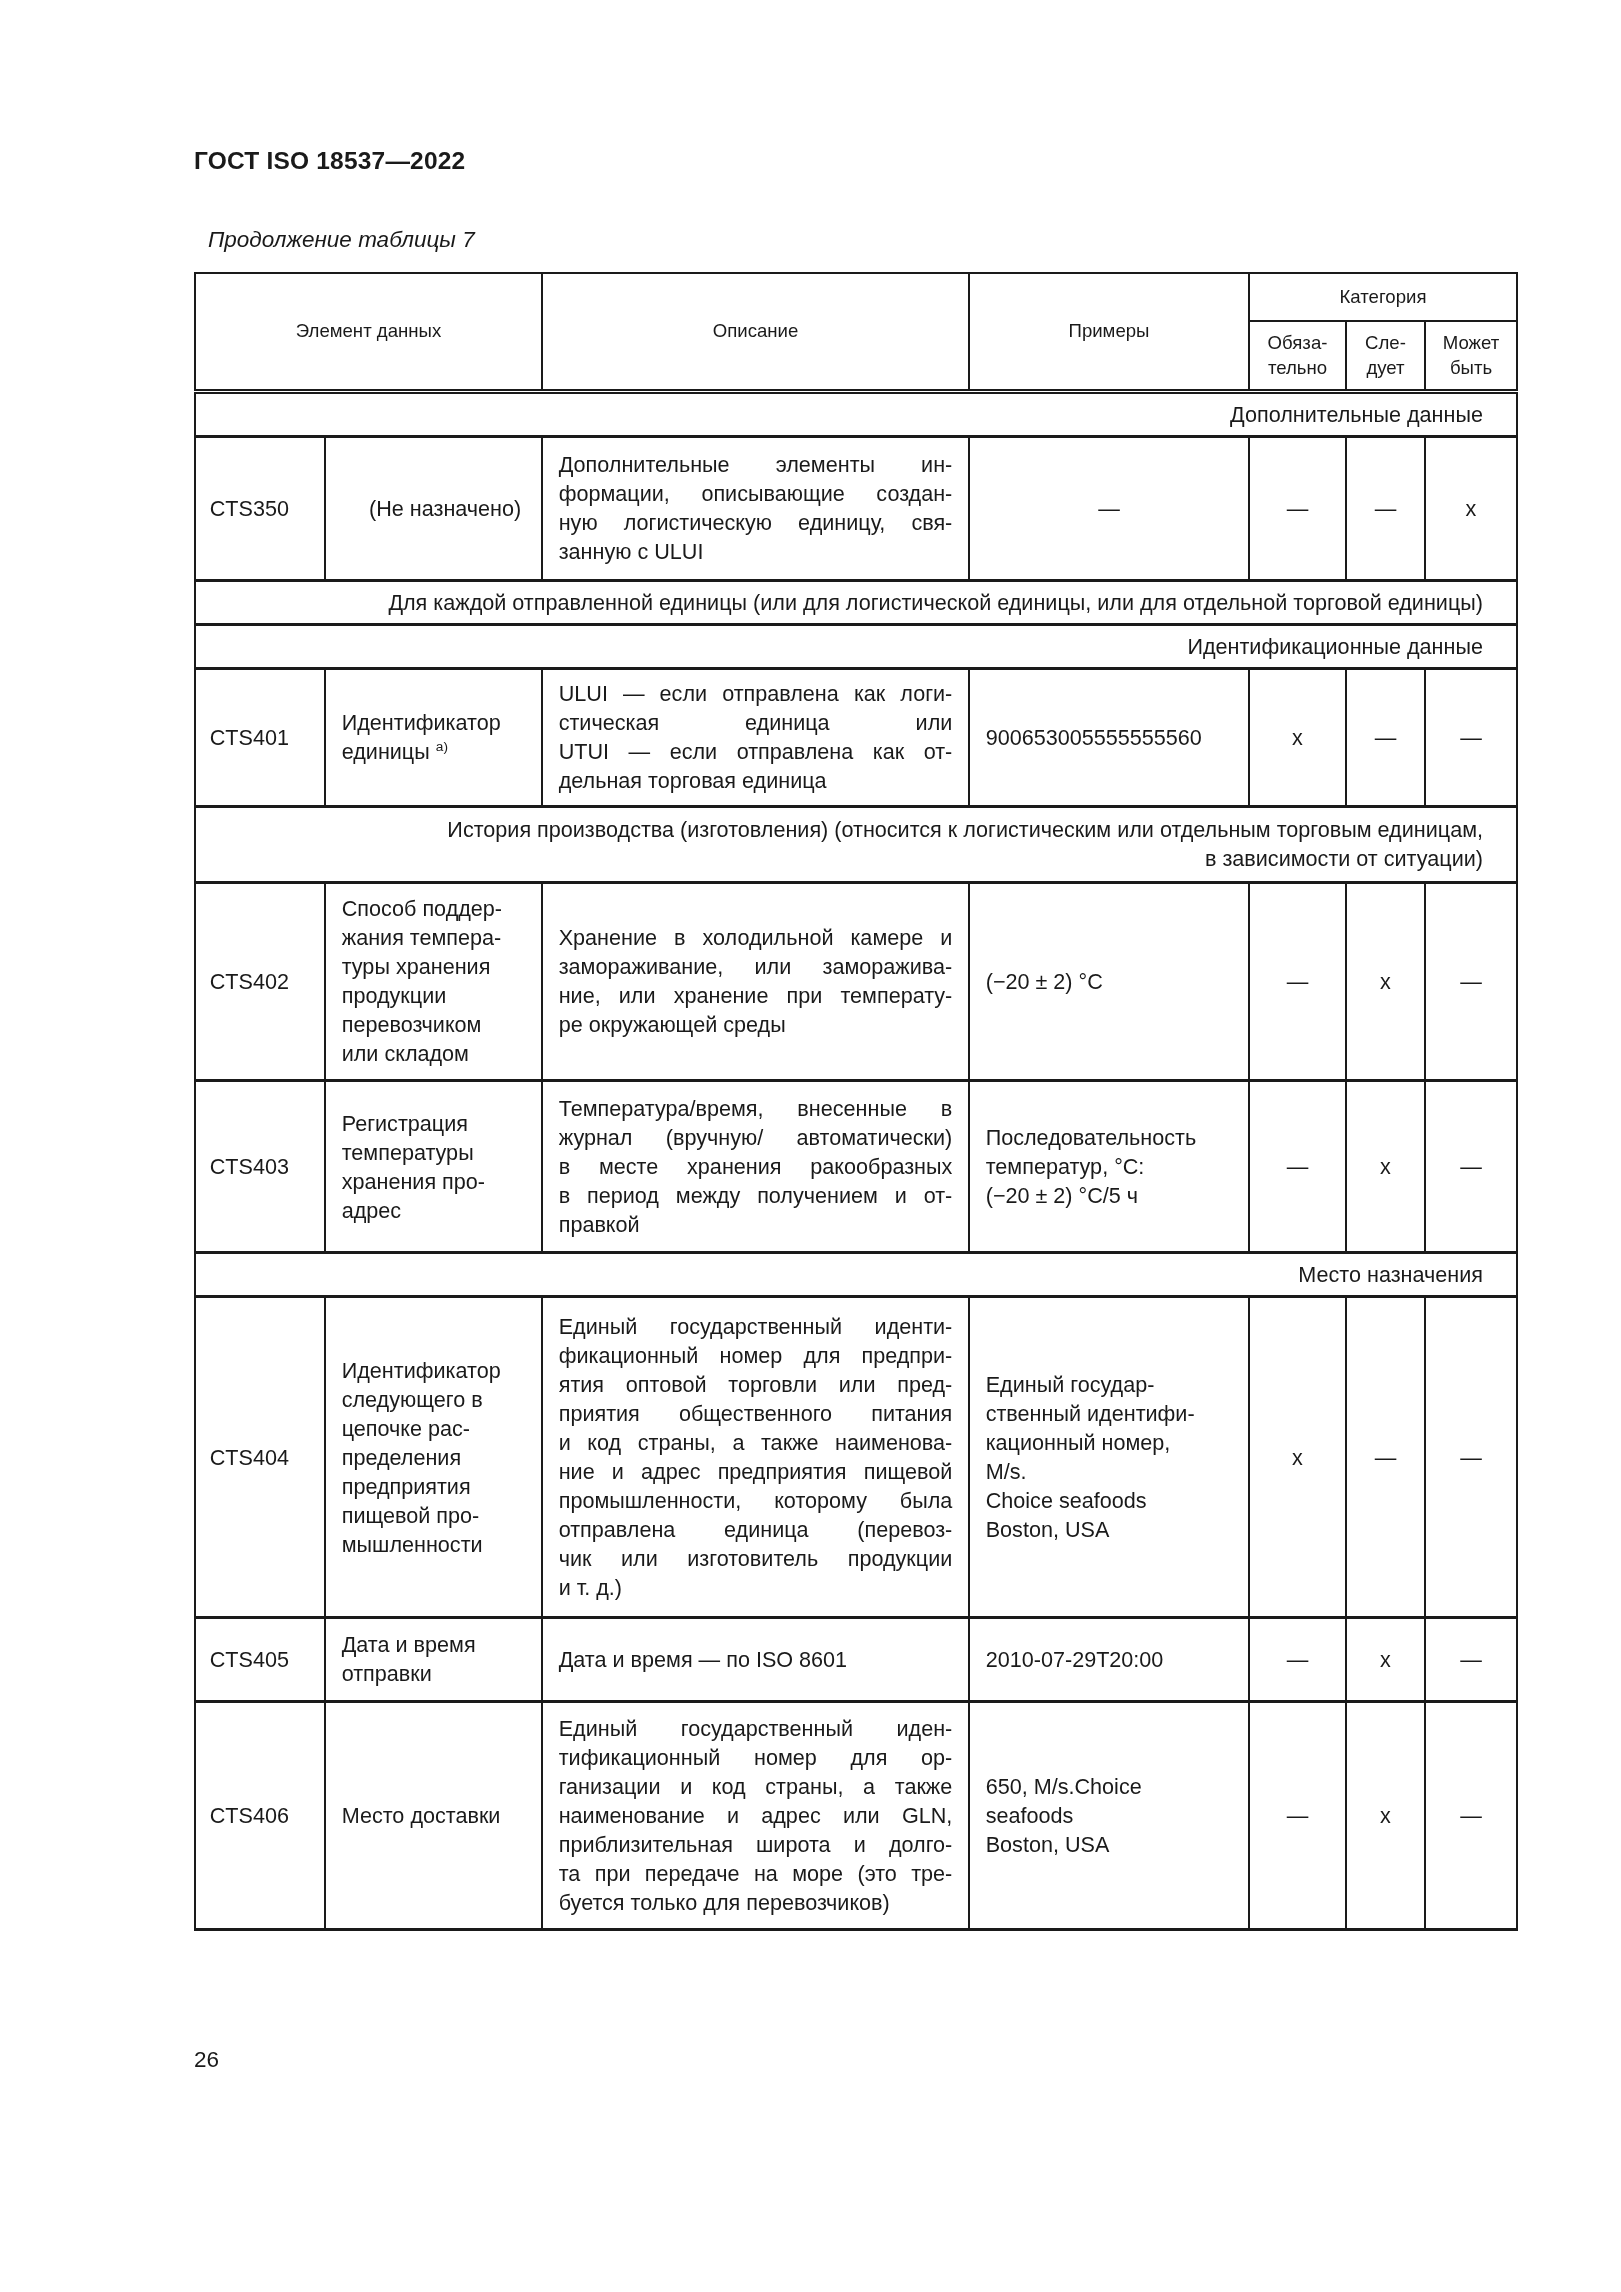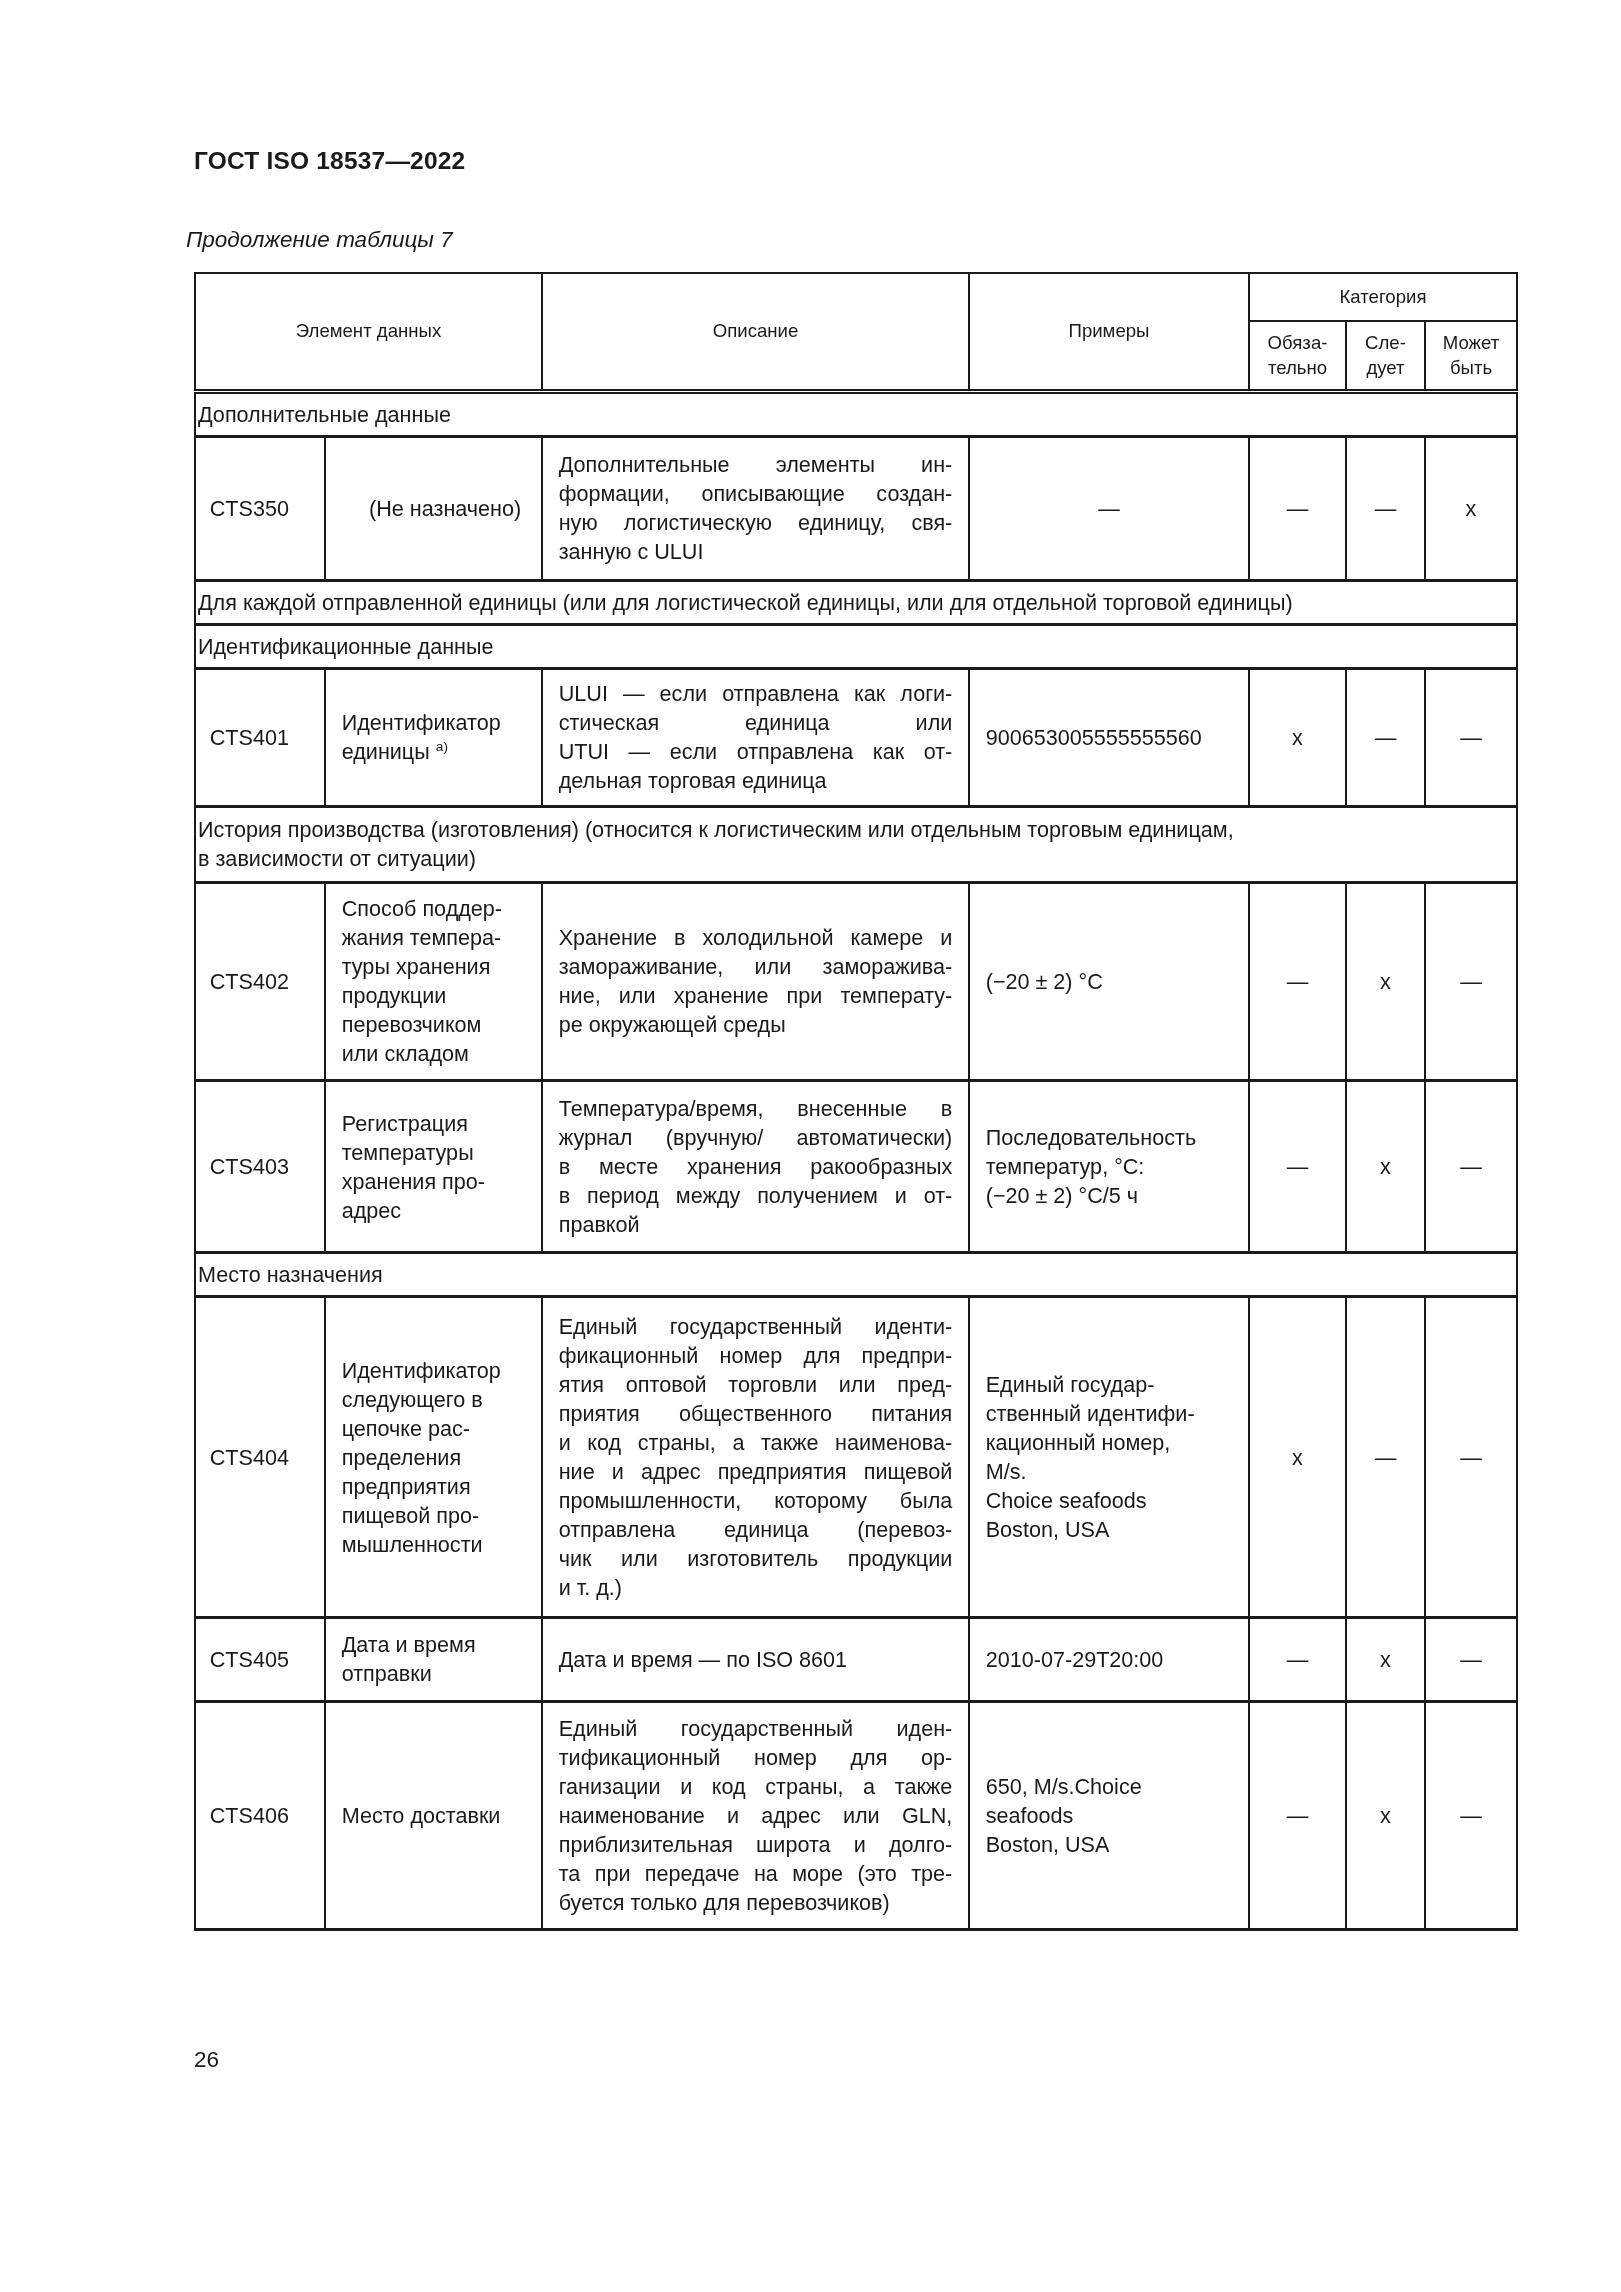--- a/index.html
+++ b/index.html
@@ -5,21 +5,21 @@
   html, body { margin: 0; padding: 0; background: #ffffff; }
   body {
     width: 1621px; height: 2293px; position: relative; overflow: hidden;
     font-family: "Liberation Sans", sans-serif; color: #1a1a1a;
   }
   .doc-title {
     position: absolute; left: 194px; top: 147px;
     font-size: 24.5px; font-weight: bold; letter-spacing: 0.2px;
   }
   .table-caption {
-    position: absolute; left: 186px; top: 227px;
+    position: absolute; left: 208px; top: 227px;
     font-size: 22.5px; font-style: italic;
   }
   .page-number {
     position: absolute; left: 194px; top: 2047px;
     font-size: 22.5px;
   }
   table.main {
     position: absolute; left: 194px; top: 272px;
     width: 1323px; border-collapse: collapse; table-layout: fixed;
     font-size: 21.6px; line-height: 29px;
@@ -28,21 +28,21 @@
     border: 2px solid #1a1a1a; padding: 0; vertical-align: middle;
     font-weight: normal;
   }
   table.main th { font-size: 18.6px; line-height: 24.5px; text-align: center; }
   tr.hdr-top th { height: 46px; }
   tr.hdr-sub th { height: 67px; }
   tr.hdr-sub { border-bottom: 5.9px double #1a1a1a; }
   tr.hdr-sub th { border-bottom: 5.9px double #1a1a1a; }
   .th-span { vertical-align: middle; }
   tr.section td {
-    text-align: left; height: 45px; padding: 2px 2px;
+    text-align: right; height: 45px; padding: 2px 33px;
     border-top: 3.9px solid #1a1a1a; border-bottom: 3.9px solid #1a1a1a;
   }
   tr.section.two-line td { height: 74px; }
   tr.data td { padding: 5.9px 15.7px; border-top: 3.9px solid #1a1a1a; border-bottom: 3.9px solid #1a1a1a; }
   td.code { text-align: left; padding-left: 13.7px !important; }
   td.name { text-align: left; }
   td.desc { text-align: justify; }
   td.example { text-align: left; }
   td.cat { text-align: center; padding: 0 !important; }
   sup { font-size: 13.7px; line-height: 0; }

